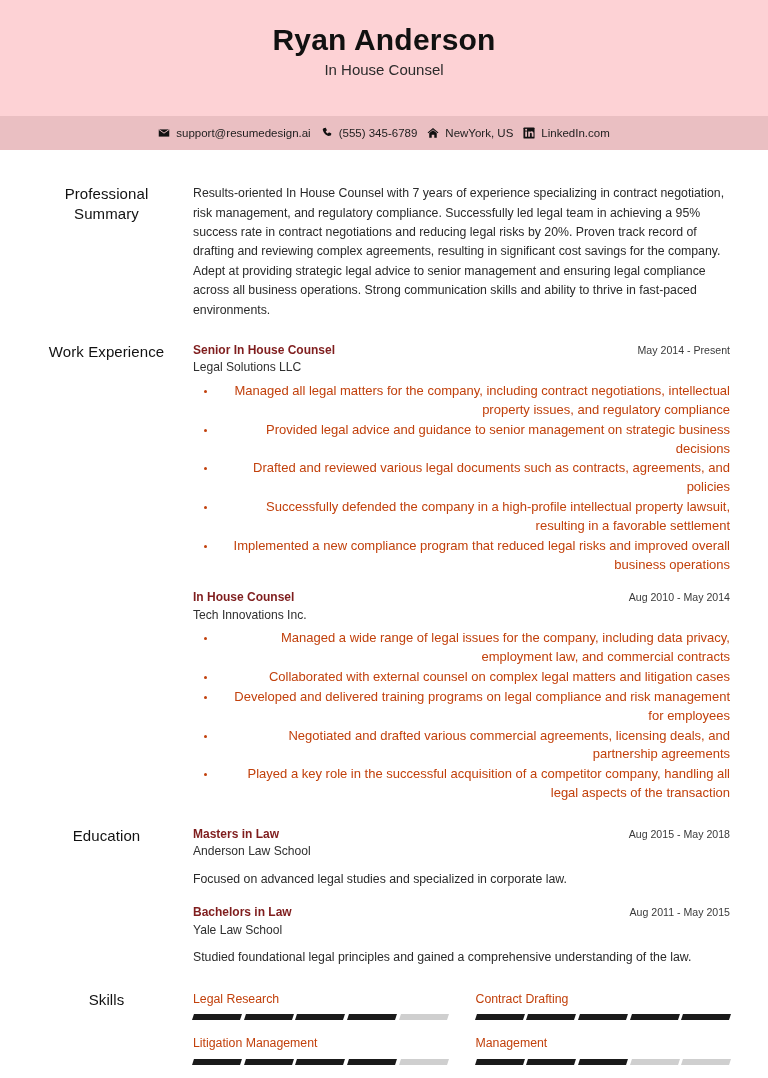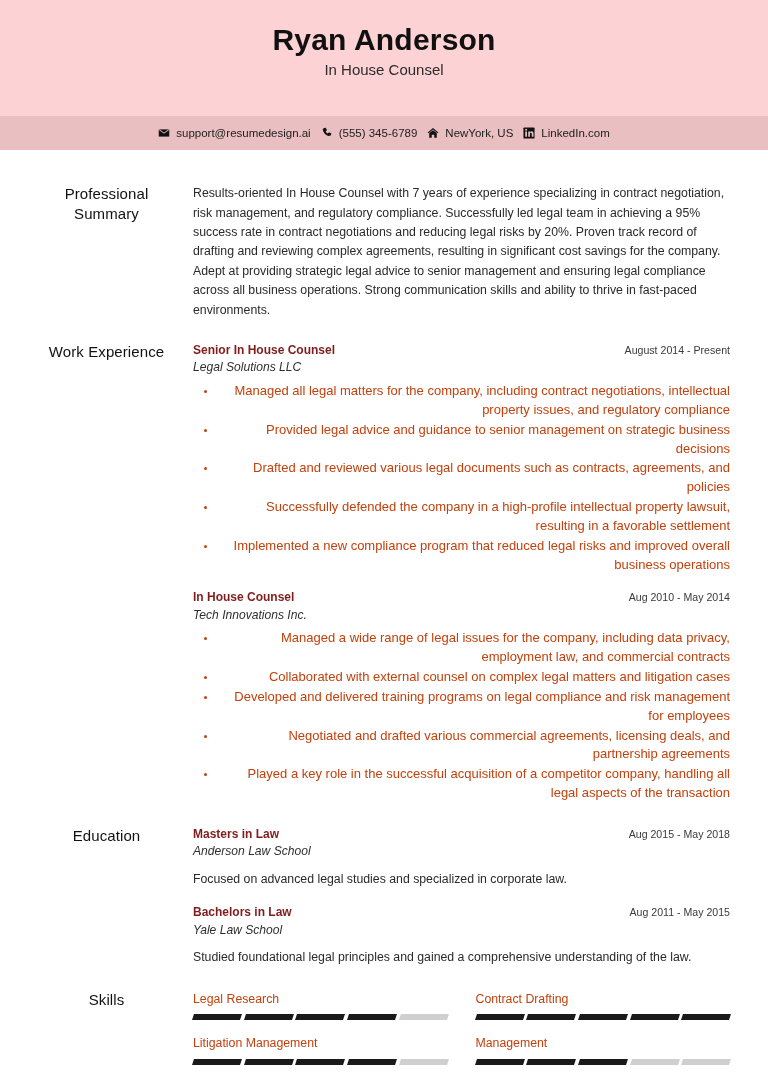--- a/index.html
+++ b/index.html
@@ -100,21 +100,20 @@
   .entry-date {
     font-size: 10.6px;
     color: #3a3a3a;
     white-space: nowrap;
     flex: none;
   }
   .entry-sub {
     font-size: 12.1px;
     color: #2f2f2f;
     line-height: 1.45;
-    font-style: italic;
   }
   .entry-desc {
     font-size: 12.3px;
     line-height: 1.58;
     color: #2a2a2a;
     margin-top: 9px;
   }
   ul.bullets {
     margin: 5px 0 0 0;
     padding-left: 24px;
@@ -211,21 +210,21 @@
         <div class="para">Results-oriented In House Counsel with 7 years of experience specializing in contract negotiation, risk management, and regulatory compliance. Successfully led legal team in achieving a 95% success rate in contract negotiations and reducing legal risks by 20%. Proven track record of drafting and reviewing complex agreements, resulting in significant cost savings for the company. Adept at providing strategic legal advice to senior management and ensuring legal compliance across all business operations. Strong communication skills and ability to thrive in fast-paced environments.</div>
       </div>
     </div>
 
     <div class="section">
       <div class="sec-label">Work Experience</div>
       <div class="sec-body" id="experience-body">
           <div class="entry">
             <div class="entry-top">
               <div class="entry-title">Senior In House Counsel</div>
-              <div class="entry-date">August 2014 - Present</div>
+              <div class="entry-date">May 2014 - Present</div>
             </div>
             <div class="entry-sub">Legal Solutions LLC</div>
             <ul class="bullets">
               <li>Managed all legal matters for the company, including contract negotiations, intellectual property issues, and regulatory compliance</li>
               <li>Provided legal advice and guidance to senior management on strategic business decisions</li>
               <li>Drafted and reviewed various legal documents such as contracts, agreements, and policies</li>
               <li>Successfully defended the company in a high-profile intellectual property lawsuit, resulting in a favorable settlement</li>
               <li>Implemented a new compliance program that reduced legal risks and improved overall business operations</li>
             </ul>
           </div>

